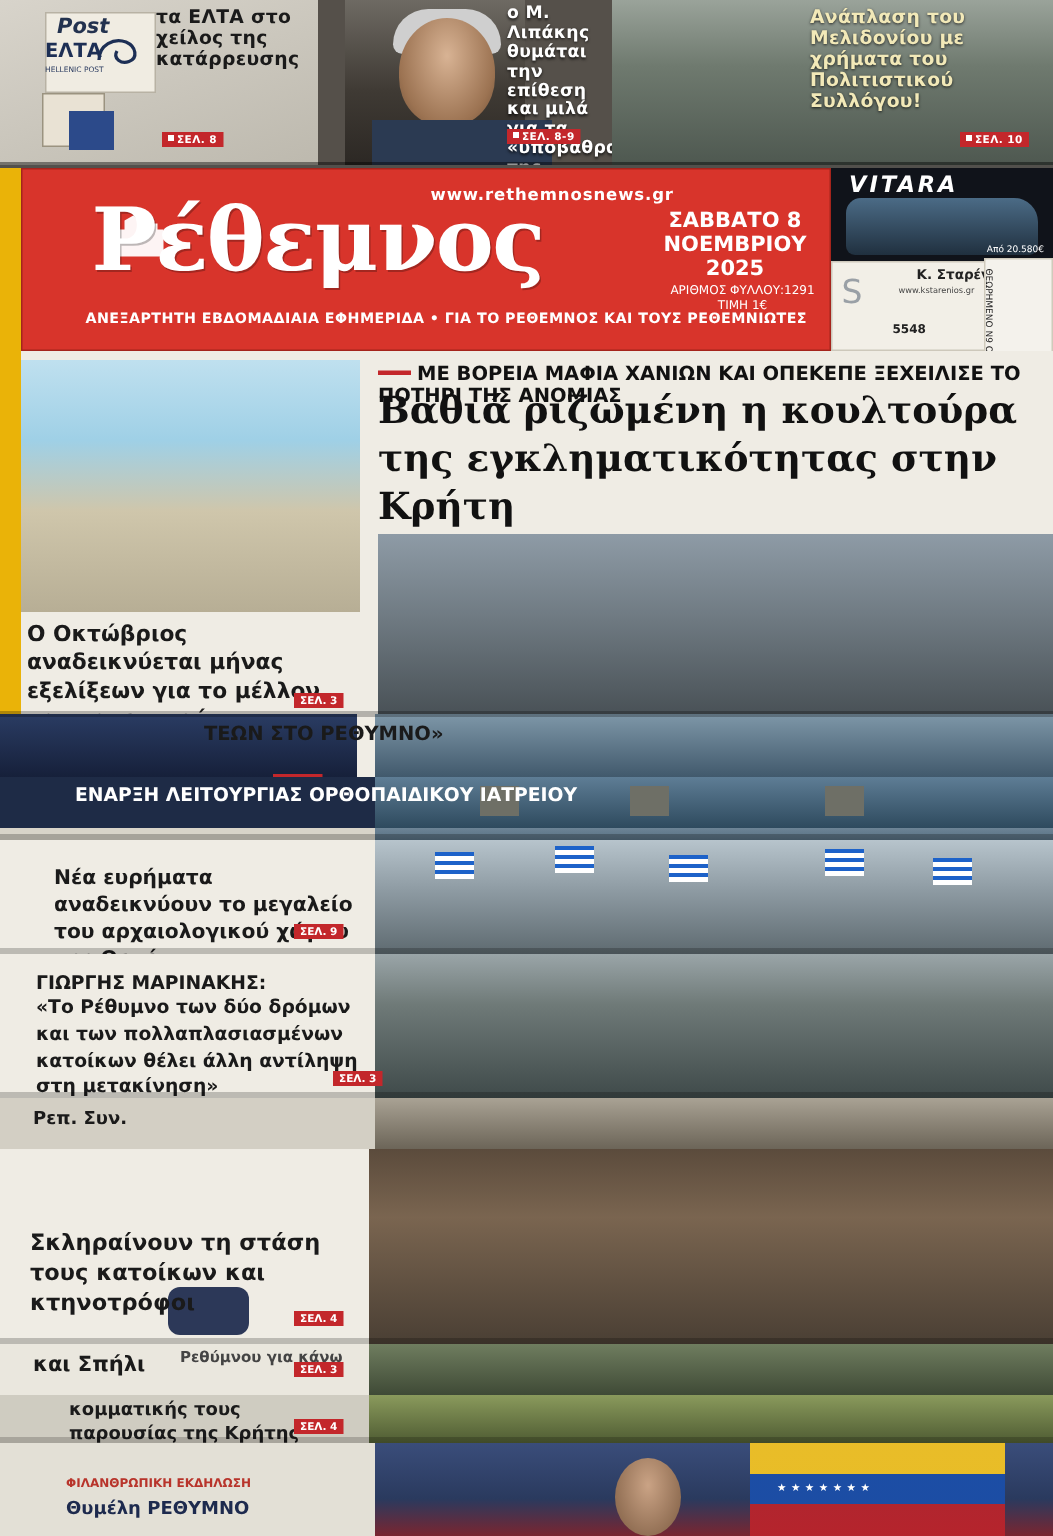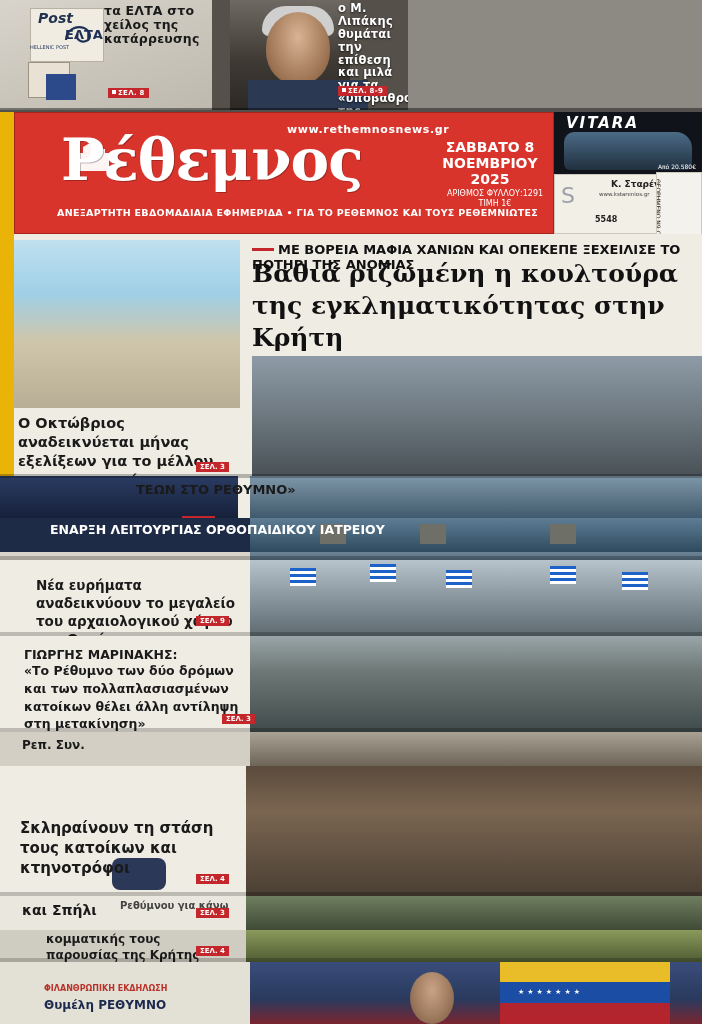--- a/index.html
+++ b/index.html
@@ -15,21 +15,21 @@
   .teaser{position:absolute;top:0;height:110px;color:#fff;}
   .teaser .txt{position:absolute;left:6px;right:6px;font-weight:bold;line-height:1.12;letter-spacing:.2px;
      text-shadow:0 1px 2px rgba(0,0,0,.75);}
   .pagetag{position:absolute;display:inline-block;background:#c3272b;color:#fff;font-size:7px;
      padding:1px 4px;font-weight:bold;letter-spacing:.3px;}
   .pagetag .sq{display:inline-block;width:4px;height:4px;background:#fff;margin-right:2px;vertical-align:1px;}
 
   .t1{left:0;width:212px;background:linear-gradient(160deg,#d8d4cb,#bdb9ae);}
   .t1 .logo{position:absolute;left:30px;top:8px;width:72px;height:52px;background:#f0ece2;border:1px solid #b8b2a4;}
   .t1 .post{position:absolute;left:38px;top:10px;font-size:14px;color:#23324f;font-weight:bold;font-style:italic;}
-  .t1 .elta{position:absolute;left:30px;top:27px;font-size:13px;color:#1d2f55;font-weight:bold;margin-left:35px;}
+  .t1 .elta{position:absolute;left:30px;top:27px;font-size:13px;color:#1d2f55;font-weight:bold;}
   .t1 .hornL{position:absolute;left:30px;top:44px;font-size:5px;color:#2a3b60;}
   .t1 .horn{position:absolute;left:62px;top:22px;width:34px;height:26px;}
   .t1 .env{position:absolute;left:28px;top:62px;width:40px;height:34px;background:#e9e2d4;border:1px solid #9b9race;
      border:1px solid #9b9380;}
   .t1 .env2{position:absolute;left:46px;top:74px;width:30px;height:26px;background:#2c4a8a;}
   .t1 .txt{right:4px;left:104px;top:4px;font-size:12.5px;color:#1a1a1a;text-shadow:none;}
 
   .t2{left:212px;width:196px;background:#55504a;}
   .t2 .photo{position:absolute;left:18px;top:0;width:120px;height:110px;
      background:linear-gradient(180deg,#6e6a63 0%,#3f3a34 55%,#2c2824 100%);}
@@ -180,20 +180,29 @@
         <div class="hair"></div>
         <div class="face"></div>
         <div class="shirt"></div>
       </div>
       <div class="txt">ο Μ. Λιπάκης θυμάται την επίθεση και μιλά για τα «υπόβαθρα» της παρανομίας</div>
       <div class="pagetag" style="left:126px;top:86px;">
         <span class="sq"></span><span>ΣΕΛ. 8-9</span>
       </div>
     </div>
 
+    <div class="teaser t3 clip">
+      <div class="photo">
+          <div class="cobble"></div>
+        </div>
+      <div class="txt">Ανάπλαση του Μελιδονίου με χρήματα του Πολιτιστικού Συλλόγου!</div>
+      <div class="pagetag" style="left:232px;top:88px;">
+        <span class="sq"></span><span>ΣΕΛ. 10</span>
+      </div>
+    </div>
   </div>
   <div class="dark" style="top:108px;"></div>
 
   <div class="abs masthead clip">
     <svg class="mast-icon" viewBox="0 0 42 34">
       <path d="M2 32 L2 14 L6 14 L6 10 L10 10 L10 14 L14 14 L14 8 L21 4 L28 8 L28 14 L32 14 L32 10 L36 10 L36 14 L40 14 L40 32 Z" fill="#ffffff" opacity=".95"></path>
     </svg>
     <div class="mast-title">Ρέθεμνος</div>
     <div class="mast-site">www.rethemnosnews.gr</div>
     <div class="mast-date">

